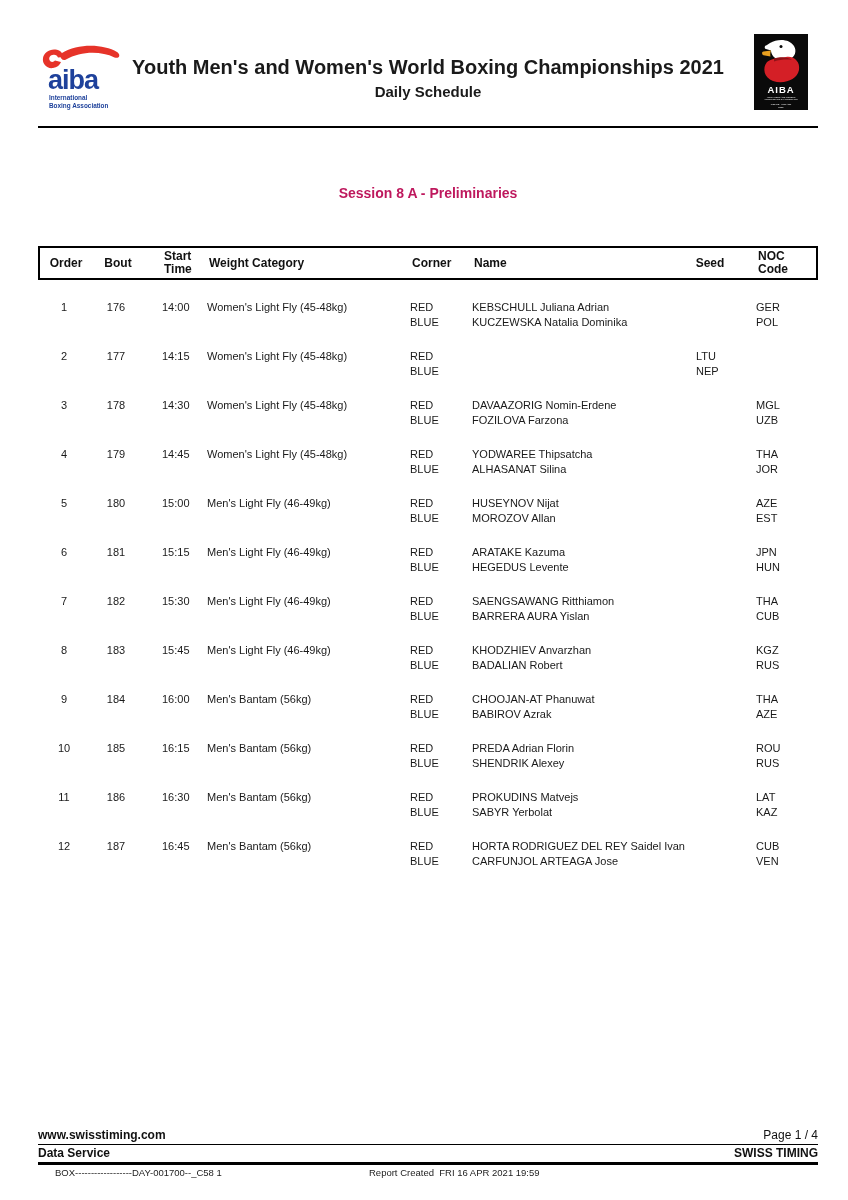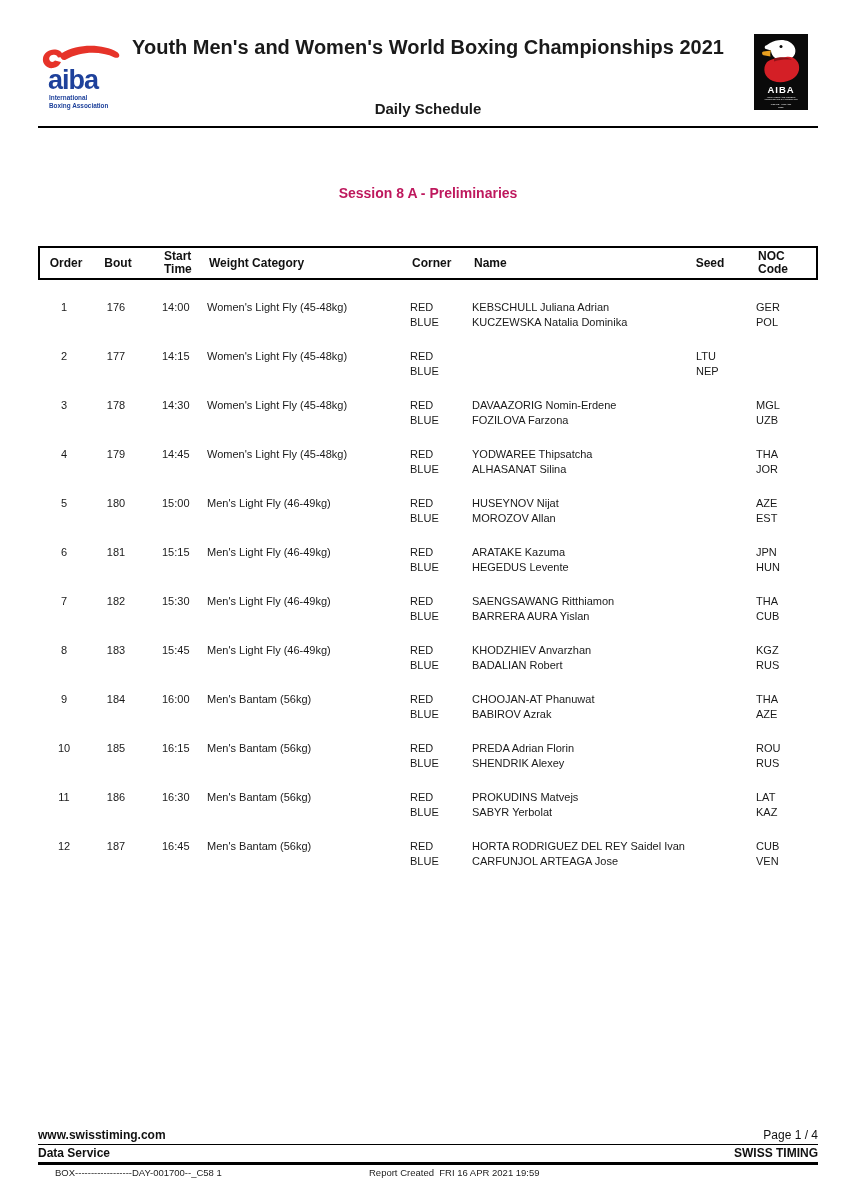--- a/index.html
+++ b/index.html
@@ -8,25 +8,25 @@
   .page {
     position:relative; width:848px; height:1200px; background:#ffffff;
     margin:0 auto; color:#111; overflow:hidden;
   }
 
   
   .header { position:absolute; top:34px; left:38px; width:780px; height:92px; }
   .aiba-logo { position:absolute; left:2px; top:10px; }
   .event-logo { position:absolute; right:10px; top:0; }
   .page-title {
-    position:absolute; top:2px; left:60px; right:60px;
+    position:absolute; top:22px; left:60px; right:60px;
     text-align:center; font-size:20px; font-weight:bold; color:#1a1a1a;
   }
   .page-subtitle {
-    position:absolute; top:66px; left:60px; right:60px;
+    position:absolute; top:49px; left:60px; right:60px;
     text-align:center; font-size:15px; font-weight:bold; color:#1a1a1a;
   }
   .header-rule { position:absolute; top:126px; left:38px; width:780px; border-top:2px solid #000; }
 
   
   .session-block {
     position:absolute; top:184px; left:38px; width:780px;
     text-align:center; font-size:14px; font-weight:bold; line-height:18px; color:#be185d;
   }
 

